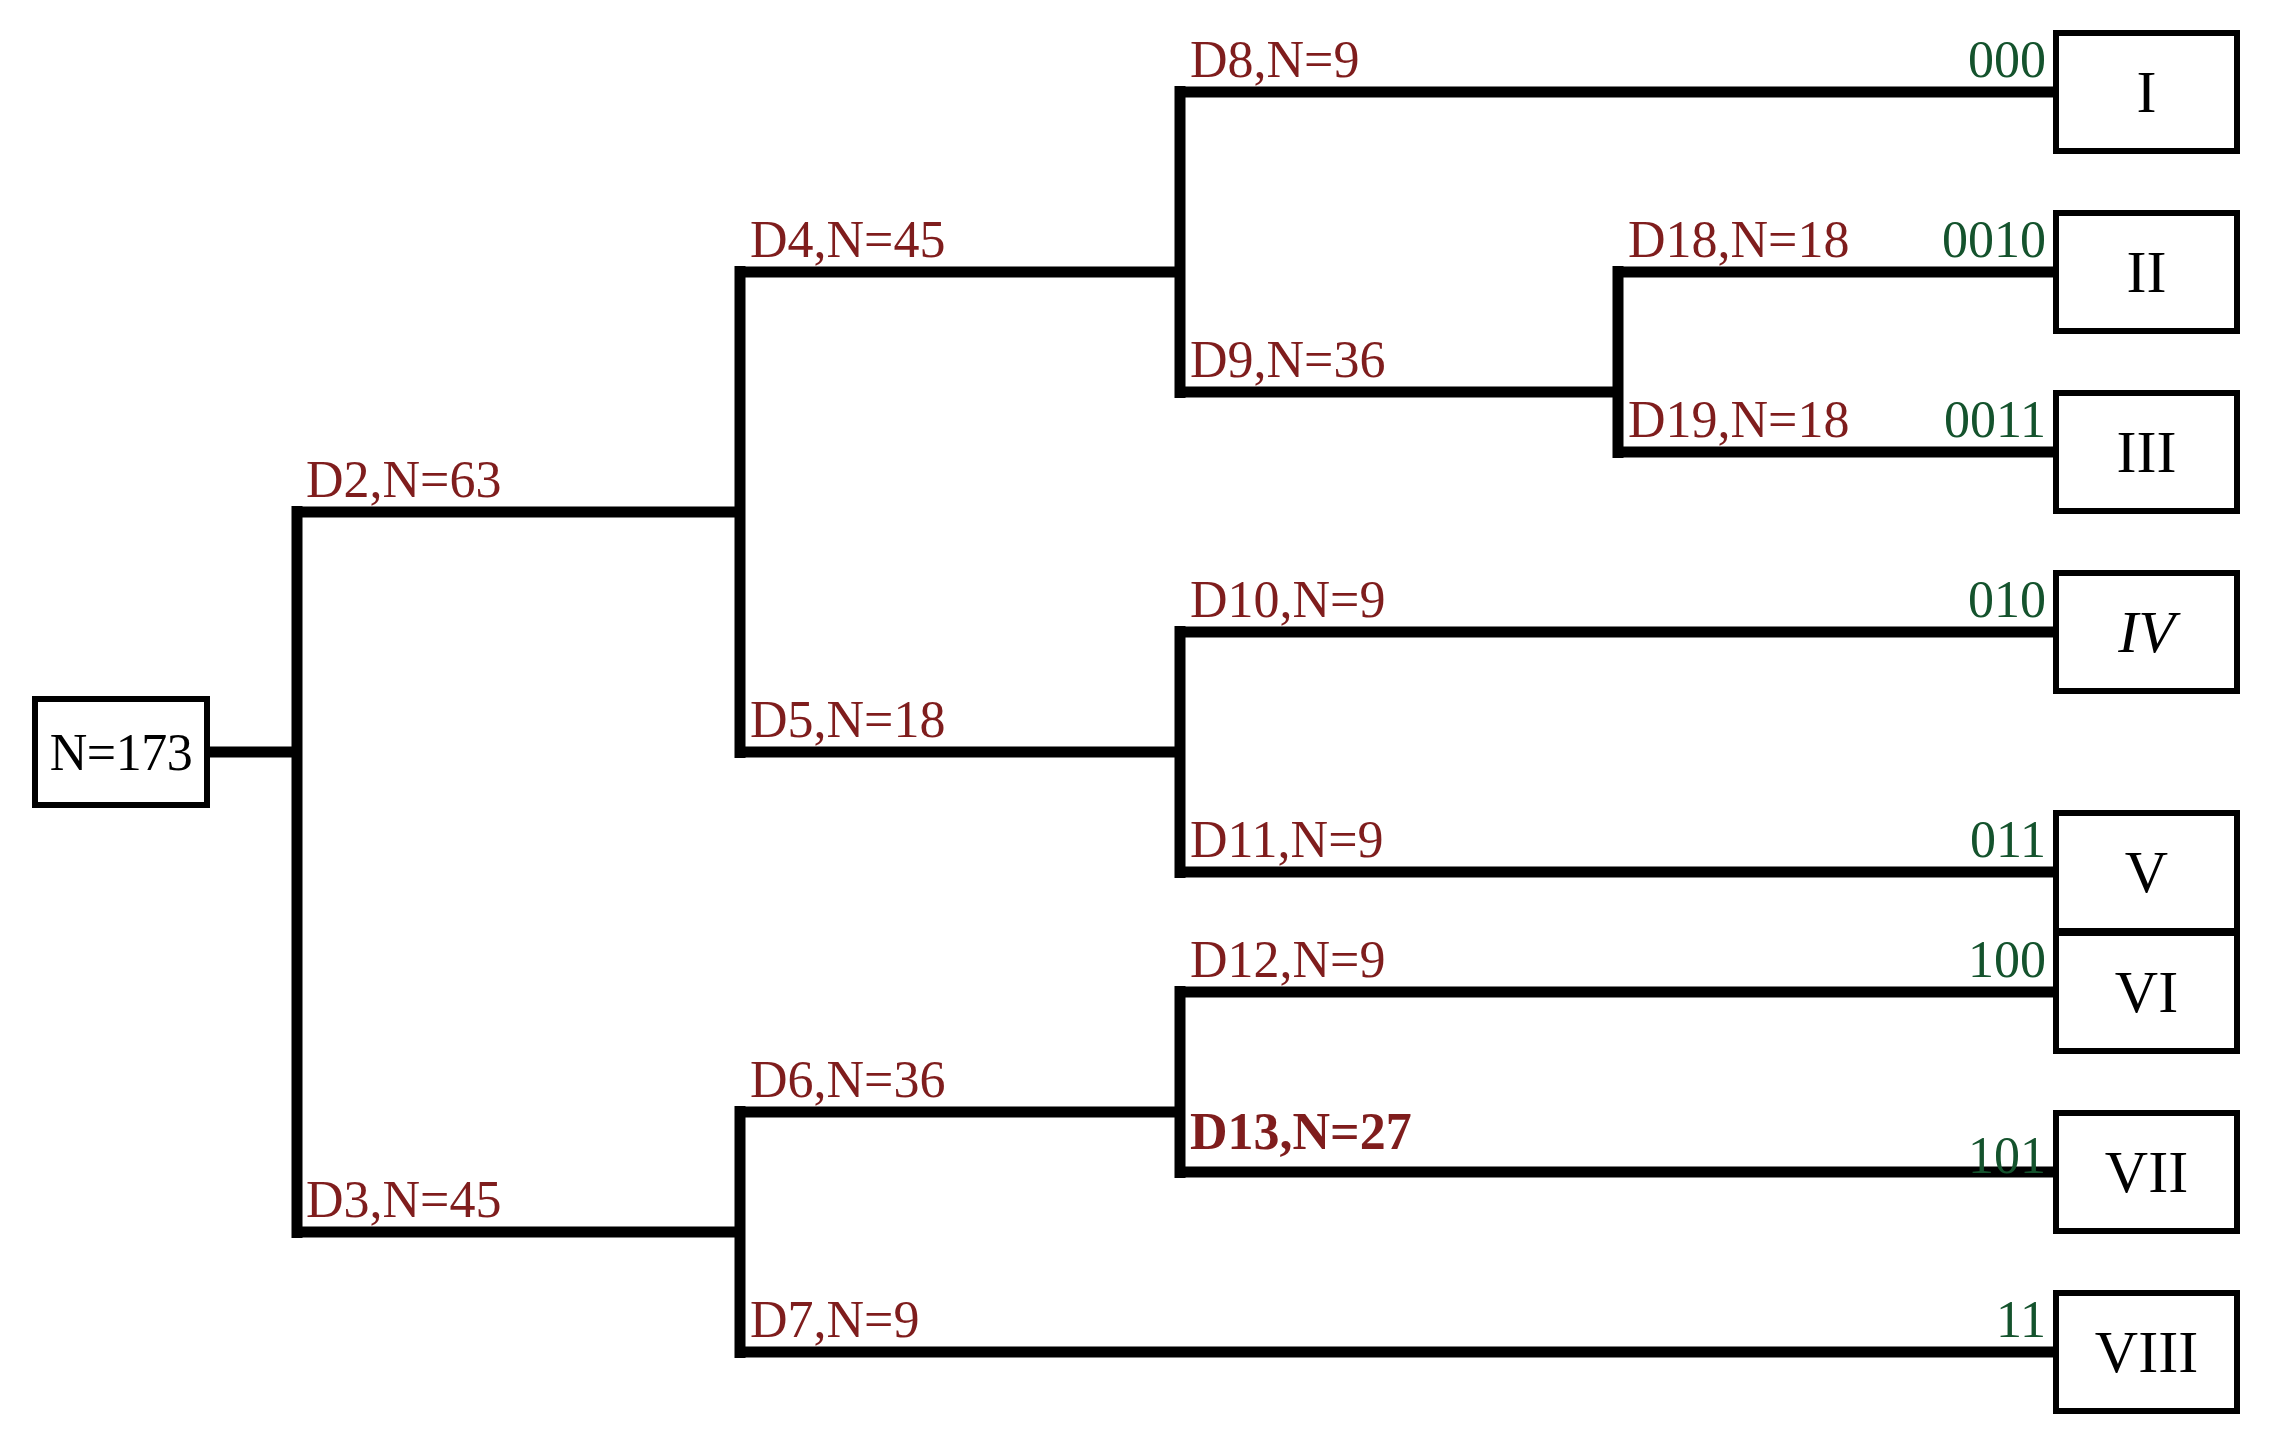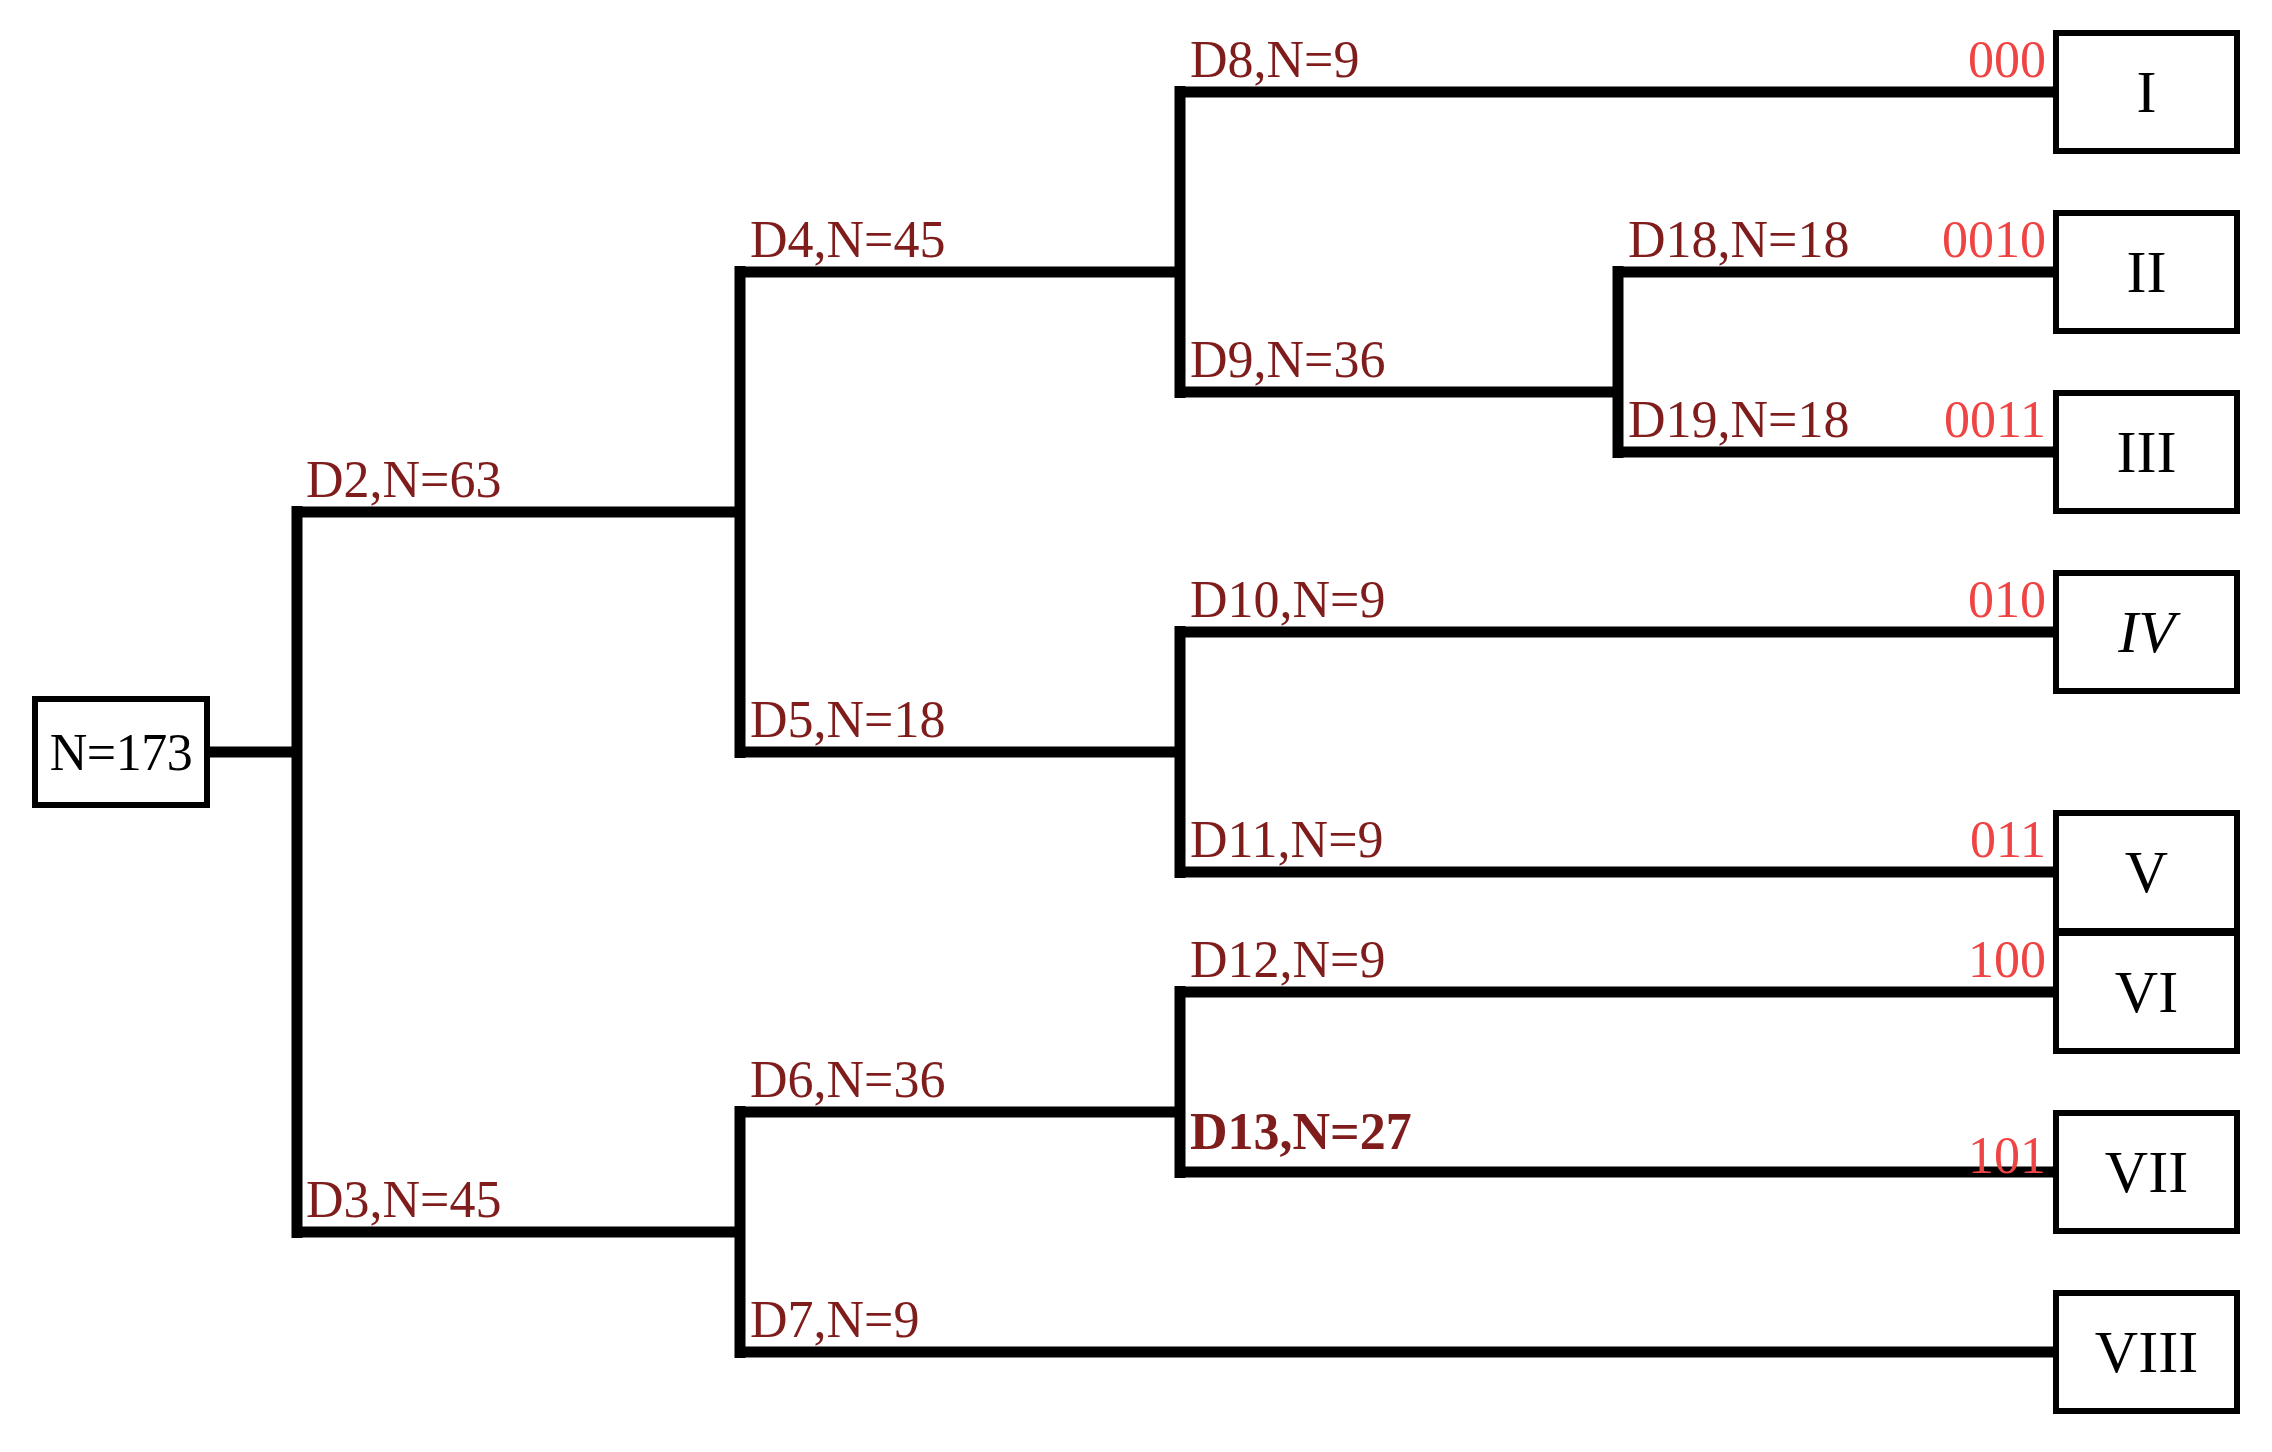--- a/index.html
+++ b/index.html
@@ -52,21 +52,21 @@
     font-size: 52px;
     line-height: 1;
     color: #7f1d1d;
     font-family: "Liberation Serif", "DejaVu Serif", serif;
   }
   .code-label {
     position: absolute;
     white-space: nowrap;
     font-size: 52px;
     line-height: 1;
-    color: #ef4444;
+    color: #14532d;
     text-align: right;
     font-family: "Liberation Serif", "DejaVu Serif", serif;
   }
 </style>
 </head>
 <body>
 
 <div id="canvas">
 
   <svg id="tree-lines" viewBox="0 0 2272 1452" xmlns="http://www.w3.org/2000/svg">
@@ -155,20 +155,21 @@
   <div class="code-label" style="left:1700px; top:394px; width:346px;">0011</div>
 
   <div class="code-label" style="left:1700px; top:574px; width:346px;">010</div>
 
   <div class="code-label" style="left:1700px; top:814px; width:346px;">011</div>
 
   <div class="code-label" style="left:1700px; top:934px; width:346px;">100</div>
 
   <div class="code-label" style="left:1700px; top:1086px; width:346px;margin-top:44px;">101</div>
 
+  <div class="code-label" style="left:1700px; top:1294px; width:346px;">11</div>
 
   <div class="node-box leaf-box" style="left:2053px; top:30px; width:187px; height:124px;">
     <span>I</span>
   </div>
 
   <div class="node-box leaf-box" style="left:2053px; top:210px; width:187px; height:124px;align-items:center;">
     <span>II</span>
   </div>
 
   <div class="node-box leaf-box" style="left:2053px; top:390px; width:187px; height:124px;">

